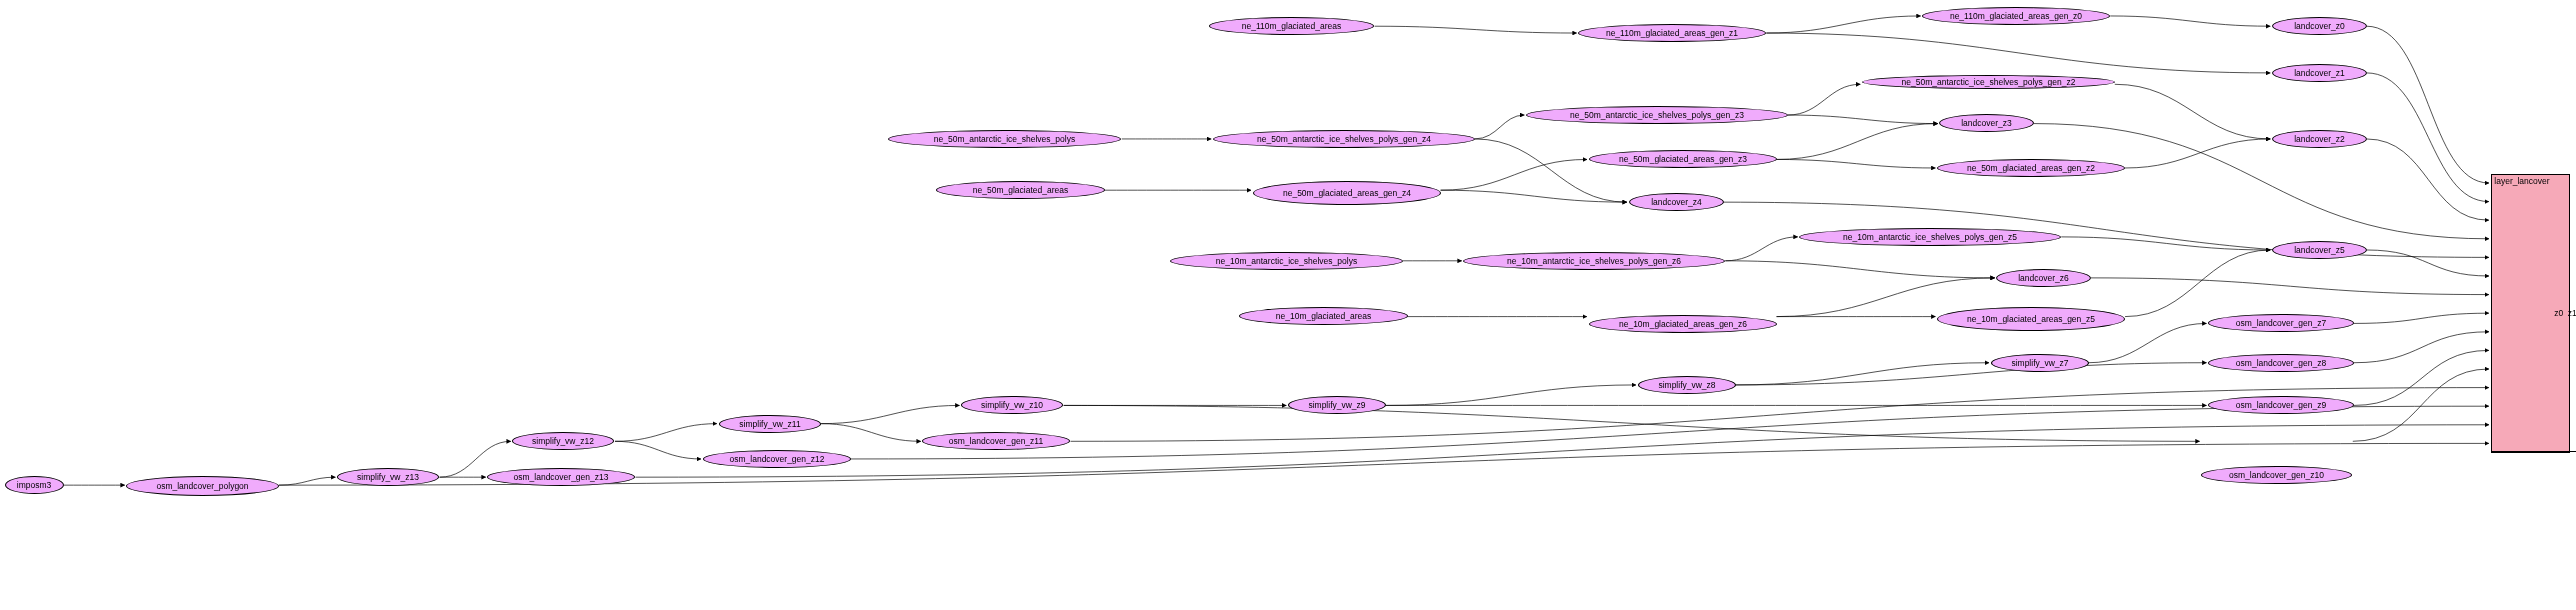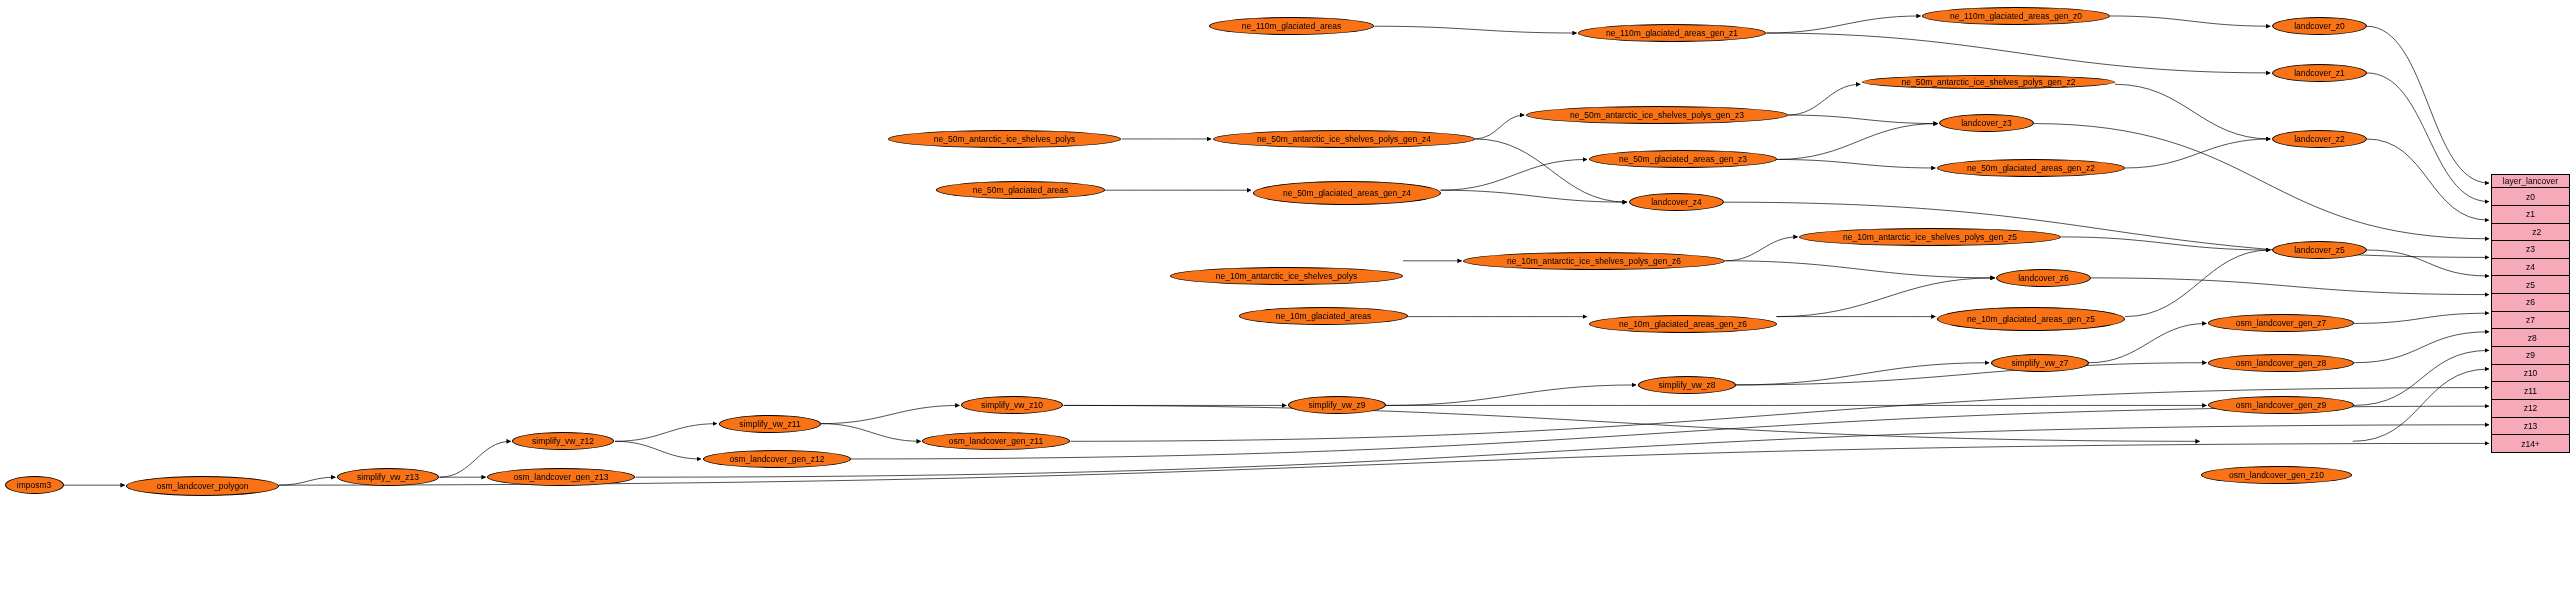--- a/index.html
+++ b/index.html
@@ -25,37 +25,36 @@
     height: 611px;
     pointer-events: none;
   }
   .node {
     position: absolute;
     box-sizing: border-box;
     display: flex;
     align-items: center;
     justify-content: center;
     border: 0.6px solid #000000;
-    background: #f97316;
+    background: #f0abfc;
     color: #000000;
     font-size: 8.5px;
     line-height: 1;
     white-space: nowrap;
     border-radius: 50% / 50%;
   }
   .node.ellipse {
     border-radius: 50% / 50%;
   }
   .legend {
     position: absolute;
     box-sizing: border-box;
     border: 0.6px solid #000000;
     background: #f6a9b8;
     display: flex;
-    flex-direction: column;
   }
   .legend .legend-title {
     box-sizing: border-box;
     border-bottom: 0.6px solid #000000;
     text-align: center;
     font-size: 8.5px;
     padding: 1.1px 2.3px;
     color: #000000;
     white-space: nowrap;
   }
@@ -165,21 +164,21 @@
       <div class="node ellipse" style="left: 1526px; top: 106px; width: 262px; height: 18px;">ne_50m_antarctic_ice_shelves_polys_gen_z3</div>
       <div class="node ellipse" style="left: 1939px; top: 114px; width: 95px; height: 18px;">landcover_z3</div>
       <div class="node ellipse" style="left: 2272px; top: 130px; width: 95px; height: 18px;">landcover_z2</div>
       <div class="node ellipse" style="left: 1589px; top: 150px; width: 188px; height: 18px;">ne_50m_glaciated_areas_gen_z3</div>
       <div class="node ellipse" style="left: 1937px; top: 159px; width: 188px; height: 18px;">ne_50m_glaciated_areas_gen_z2</div>
       <div class="node ellipse" style="left: 936px; top: 181px; width: 169px; height: 18px;">ne_50m_glaciated_areas</div>
       <div class="node ellipse" style="left: 1253px; top: 181px; width: 188px; height: 24px;">ne_50m_glaciated_areas_gen_z4</div>
       <div class="node ellipse" style="left: 1629px; top: 193px; width: 95px; height: 18px;">landcover_z4</div>
       <div class="node ellipse" style="left: 1799px; top: 228px; width: 262px; height: 18px;">ne_10m_antarctic_ice_shelves_polys_gen_z5</div>
       <div class="node ellipse" style="left: 2272px; top: 241px; width: 95px; height: 18px;">landcover_z5</div>
-      <div class="node ellipse" style="left: 1170px; top: 252px; width: 233px; height: 18px; margin-top: 15px;">ne_10m_antarctic_ice_shelves_polys</div>
+      <div class="node ellipse" style="left: 1170px; top: 252px; width: 233px; height: 18px;">ne_10m_antarctic_ice_shelves_polys</div>
       <div class="node ellipse" style="left: 1463px; top: 252px; width: 262px; height: 18px;">ne_10m_antarctic_ice_shelves_polys_gen_z6</div>
       <div class="node ellipse" style="left: 1996px; top: 269px; width: 95px; height: 18px;">landcover_z6</div>
       <div class="node ellipse" style="left: 1239px; top: 307px; width: 169px; height: 18px;">ne_10m_glaciated_areas</div>
       <div class="node ellipse" style="left: 1589px; top: 307px; width: 188px; height: 18px; margin-top: 8px;">ne_10m_glaciated_areas_gen_z6</div>
       <div class="node ellipse" style="left: 1937px; top: 307px; width: 188px; height: 24px; text-align: center;">ne_10m_glaciated_areas_gen_z5</div>
     </div>
 
   <div class="legend" id="legend" style="left: 2491px; top: 174px; width: 79px; height: 279px;">
     <div class="legend-title">layer_lancover</div>
   <div class="legend-row" style="flex: 1 1 0px; display: flex; align-items: center; justify-content: center;">z0</div>

